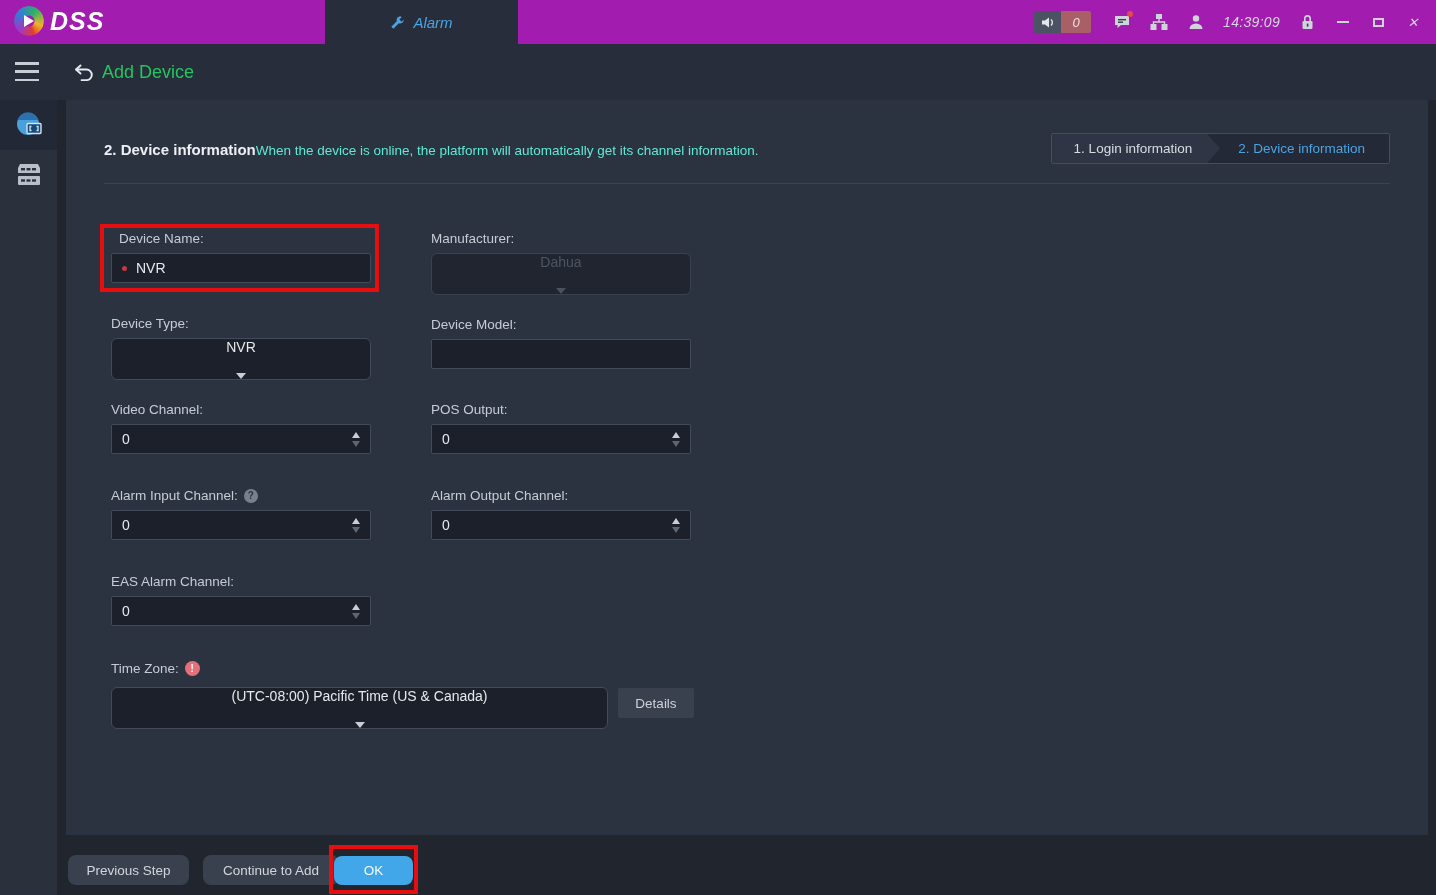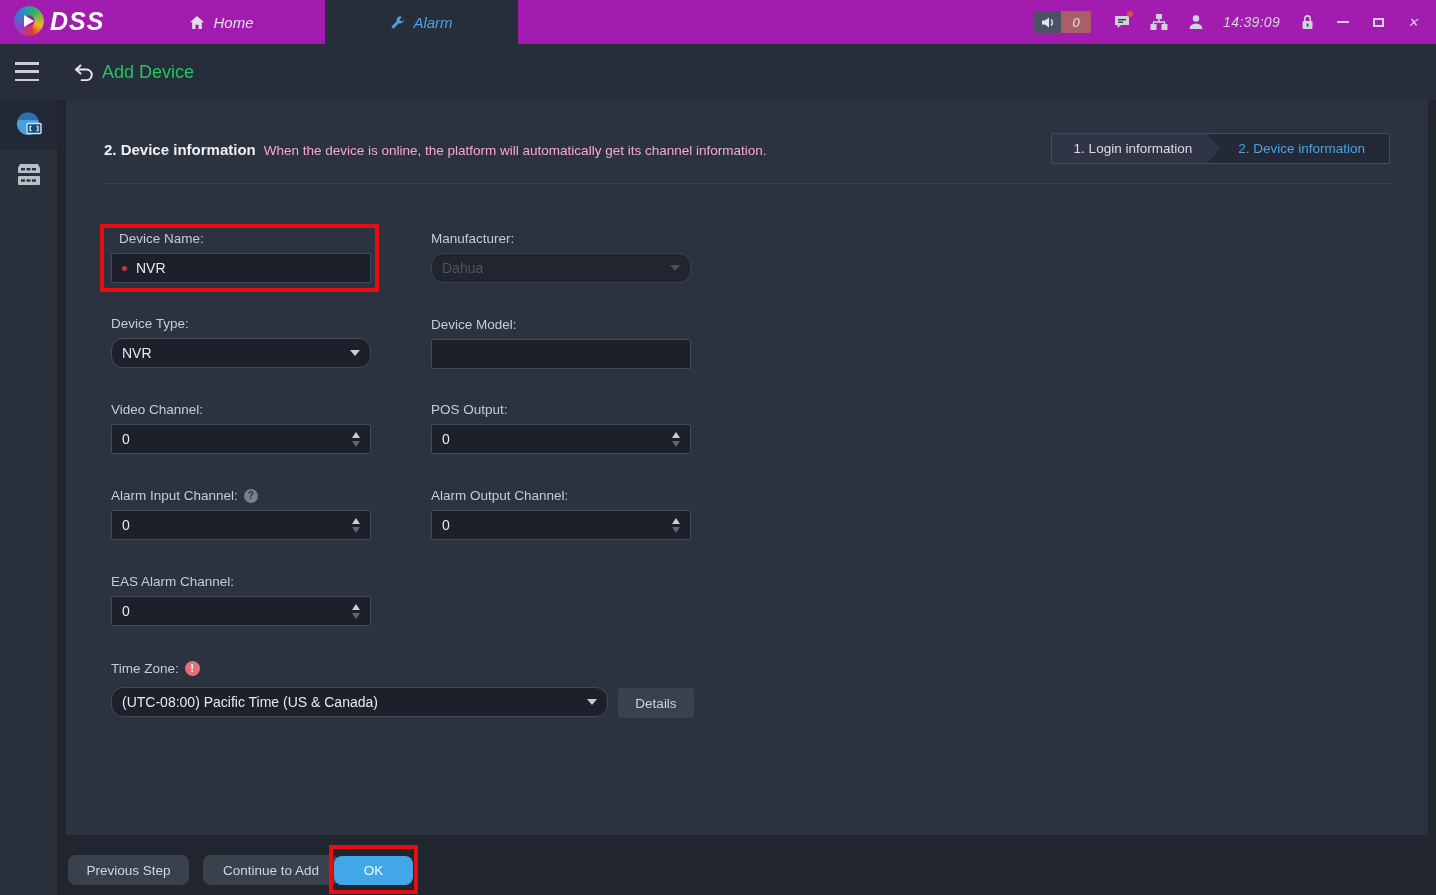--- a/index.html
+++ b/index.html
@@ -44,41 +44,41 @@
   .head-title-wrap { position:absolute; left:74px; top:0; height:56px; display:flex; align-items:center; gap:8px; }
   .head-title { color:#22c55e; font-size:18px; }
   
   .sidebar { position:absolute; left:0; top:100px; width:57px; height:795px; background:#2a303c; z-index:3; }
   .side-item { width:57px; height:50px; display:flex; align-items:center; justify-content:center; }
   .side-item.active { background:#222835; }
   
   .panel { position:absolute; left:66px; top:100px; width:1362px; height:735px; background:#2b3240; }
   .section-head { position:absolute; left:38px; top:41px; white-space:nowrap; }
   .section-title { color:#edeff3; font-size:15px; font-weight:bold; }
-  .section-sub { color:#f9a8d4; font-size:13.5px; margin-left:8px; }
+  .section-sub { color:#5eead4; font-size:13.5px; margin-left:0; }
   .divider { position:absolute; left:38px; top:83px; width:1286px; height:1px; background:#3b4252; }
   
   .steps { position:absolute; right:38px; top:33px; height:31px; display:flex;
            border:1px solid #454d5c; background:#232936; border-radius:2px; overflow:hidden; }
   .step1 { position:relative; height:100%; padding:0 28px 0 22px; background:#2f3544;
            clip-path:polygon(0 0, calc(100% - 13px) 0, 100% 50%, calc(100% - 13px) 100%, 0 100%);
            color:#d9dce2; font-size:13.5px; line-height:29px; }
   .step2 { height:100%; padding:0 24px 0 18px; color:#4aa3e2; font-size:13.5px; line-height:29px; }
   
   .flabel { position:absolute; color:#c6ccd5; font-size:13.5px; white-space:nowrap; display:flex; align-items:center; gap:6px; }
   .fbox { position:absolute; width:260px; height:30px; background:#1b202a; border:1px solid #434b5a;
           border-radius:2px; color:#e6e9ed; font-size:14px; display:flex; align-items:center; }
   .fbox input { flex:1; height:100%; background:transparent; border:none; outline:none;
                 color:#e6e9ed; font-size:14px; font-family:inherit; padding:0 8px 0 10px; }
   .req-dot { width:5px; height:5px; border-radius:50%; background:#c23a42; margin-left:10px;
              font-size:0; flex:0 0 auto; }
   .fbox.with-dot input { padding-left:9px; }
-  .selbox { position:absolute; width:260px; height:30px; background:#1b202a; border:1px solid #434b5a;
-            border-radius:12px; color:#e6e9ed; font-size:14px; display:flex; align-items:center;
-            padding:0 10px; justify-content:space-between; }
+  .selbox { position:absolute; width:260px; height:42px; background:#1b202a; border:1px solid #434b5a;
+            border-radius:6px; color:#e6e9ed; font-size:14px; display:flex; align-items:center;
+            padding:0 10px; justify-content:space-between;flex-direction:column; }
   .selbox.disabled { background:#20252f; border-color:#3a4150; color:#4d5564; }
   .sel-arrow { width:0; height:0; border-left:5px solid transparent; border-right:5px solid transparent;
                border-top:6px solid #c9ced6; }
   .selbox.disabled .sel-arrow { border-top-color:#4a5260; }
   .numbox { position:absolute; width:260px; height:30px; background:#1b202a; border:1px solid #434b5a;
             border-radius:2px; color:#e6e9ed; font-size:14px; display:flex; align-items:center;
             padding:0 10px; justify-content:space-between; }
   .spinner { display:flex; flex-direction:column; align-items:center; gap:3px; }
   .spin-up { width:0; height:0; border-left:4.5px solid transparent; border-right:4.5px solid transparent;
              border-bottom:6px solid #c9ced6; }
@@ -108,28 +108,20 @@
 
 <div class="topbar">
   <div class="logo">
     <div class="logo-icon">
       <div class="logo-ring"></div>
         <div class="logo-tri"></div>
     </div>
     <div class="logo-text">DSS</div>
   </div>
 
-  <div class="tab tab-home">
-    <span>
-      <svg width="16" height="15" viewBox="0 0 16 15">
-          <path d="M8 1 L15 7.2 H12.8 V14 H9.6 V9.8 H6.4 V14 H3.2 V7.2 H1 Z" fill="#dde1e7"></path>
-        </svg>
-    </span>
-    <span>Home</span>
-  </div>
 
   <div class="tab tab-device">
     <span>
       <svg width="15" height="15" viewBox="0 0 16 16">
           <path d="M11.2 1.2 a4.2 4.2 0 0 0 -4 5.4 L1.4 12.4 l2.2 2.2 5.8-5.8 a4.2 4.2 0 0 0 5.4-4 L12.4 7.2 10 4.8 12.4 2.4 Z" fill="#4aa3e2"></path>
         </svg>
     </span>
     <span>Alarm</span>
   </div>
 

